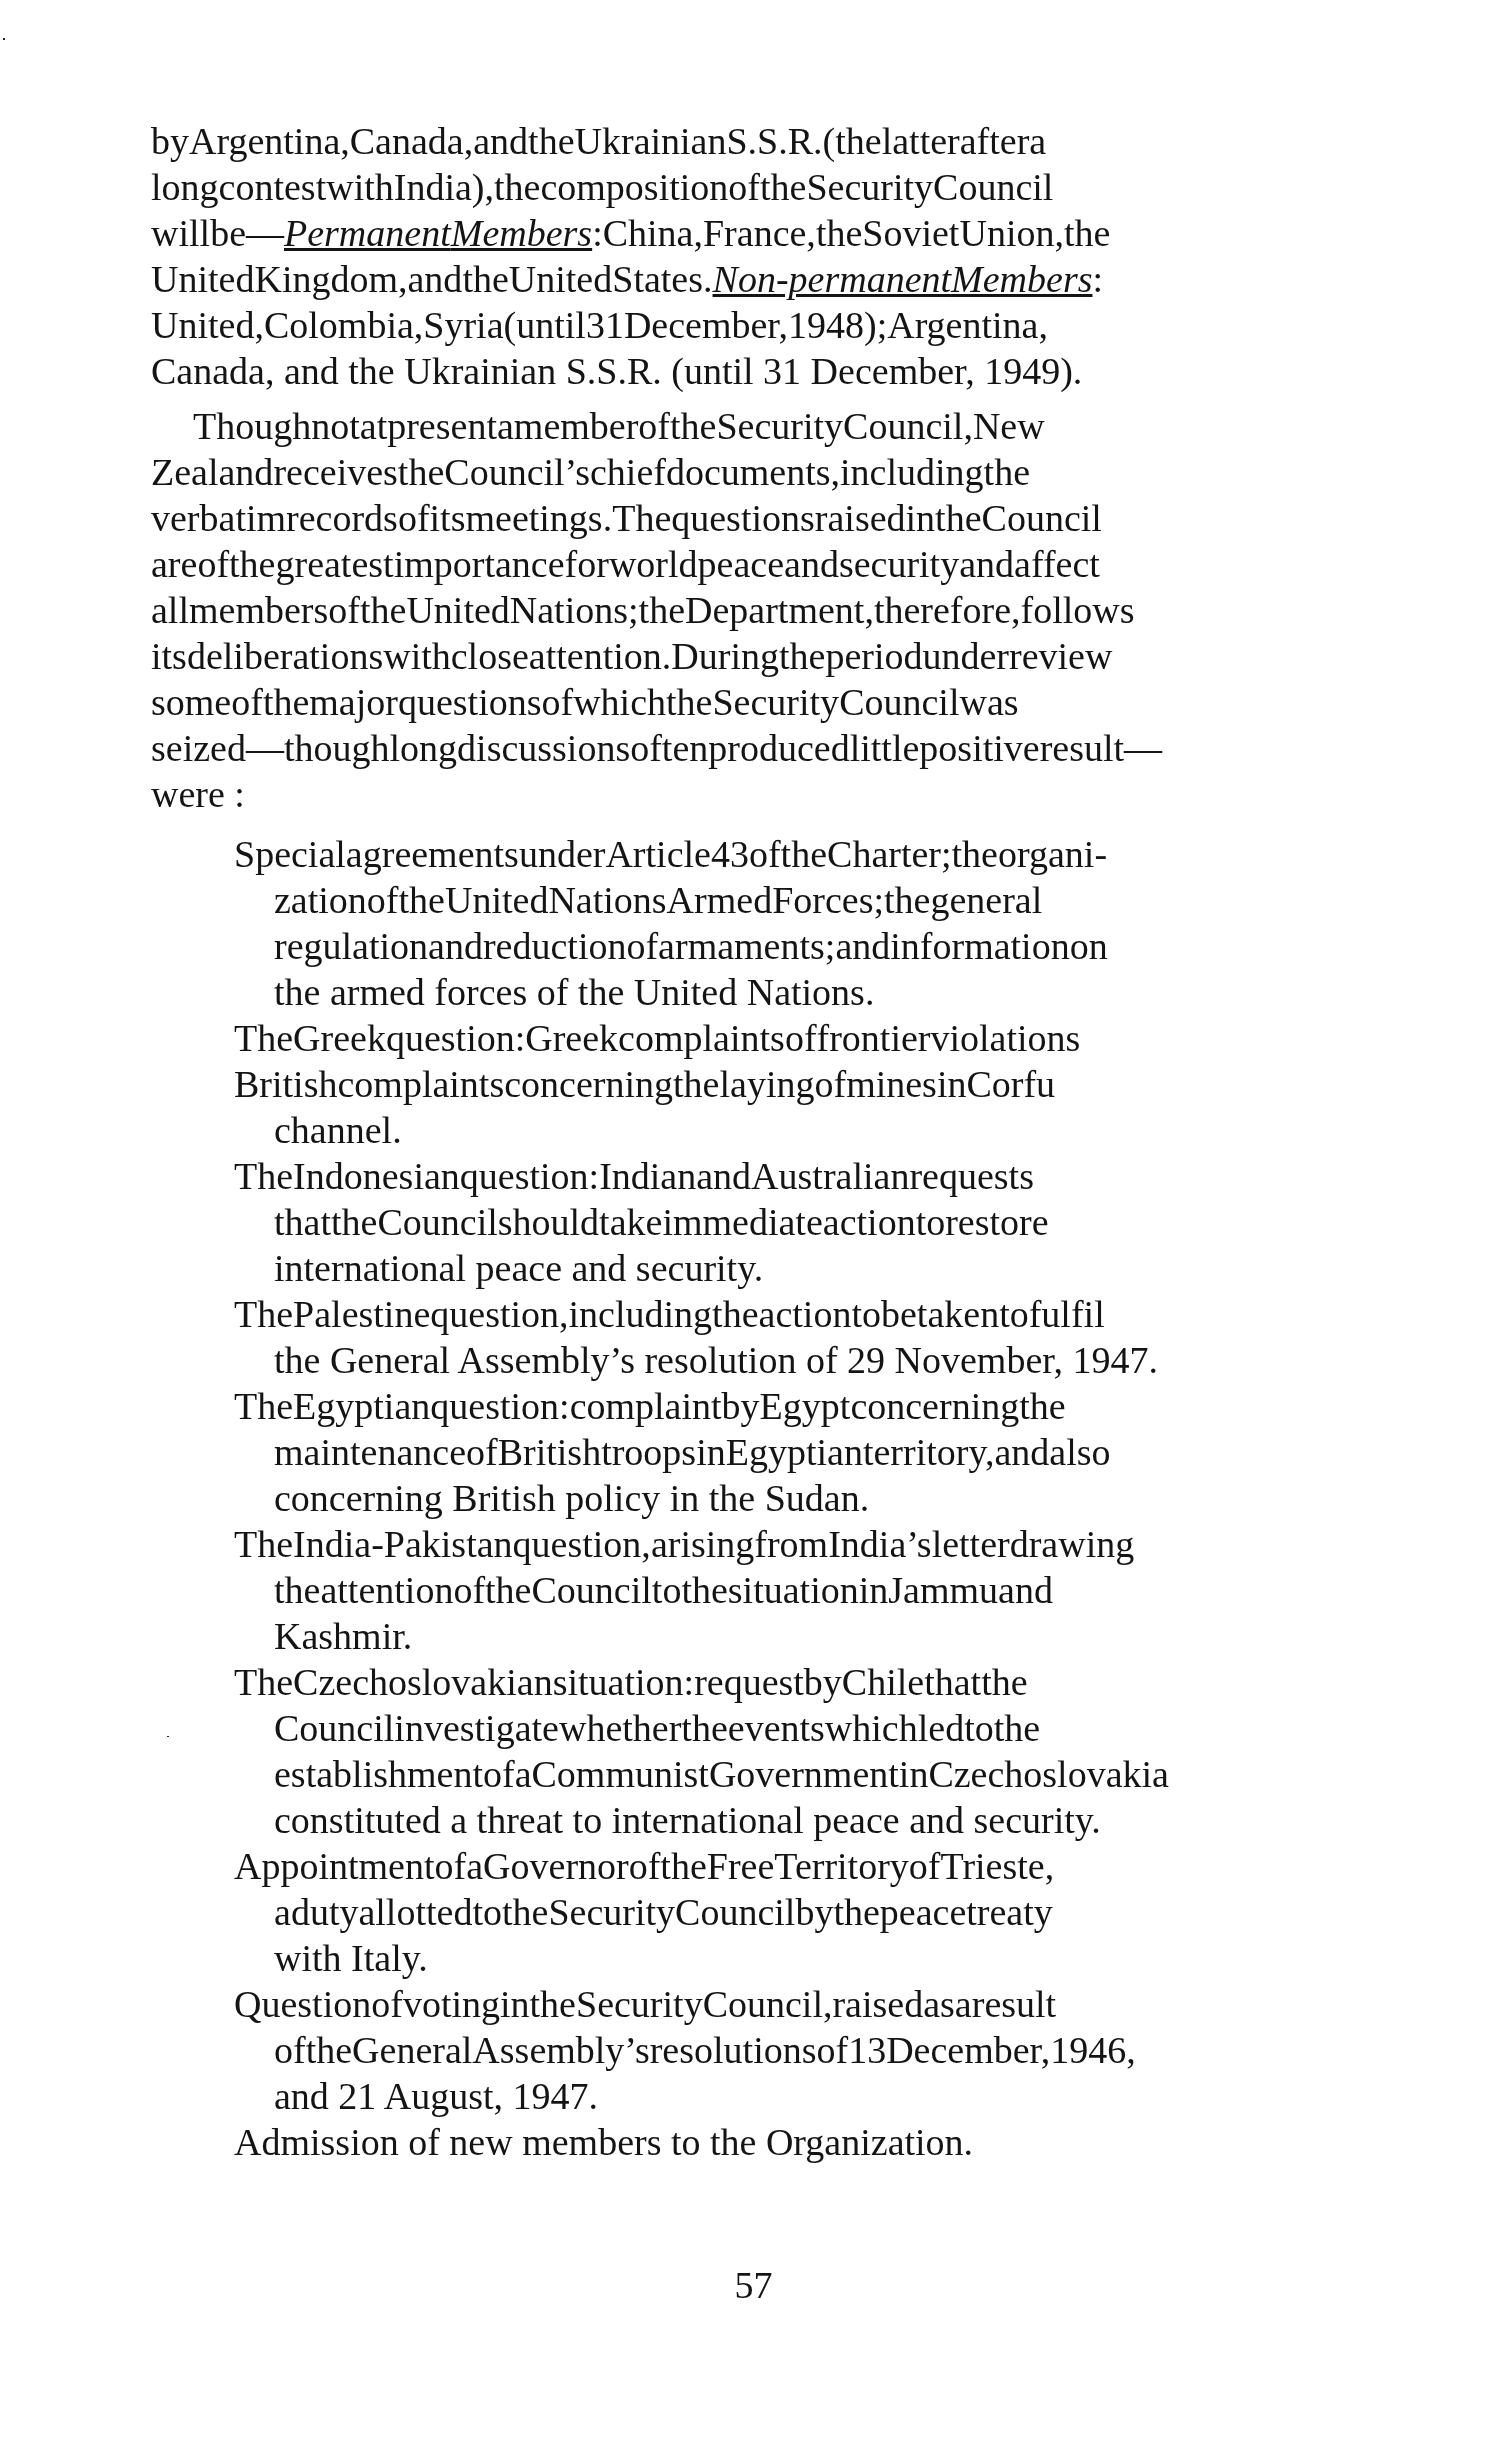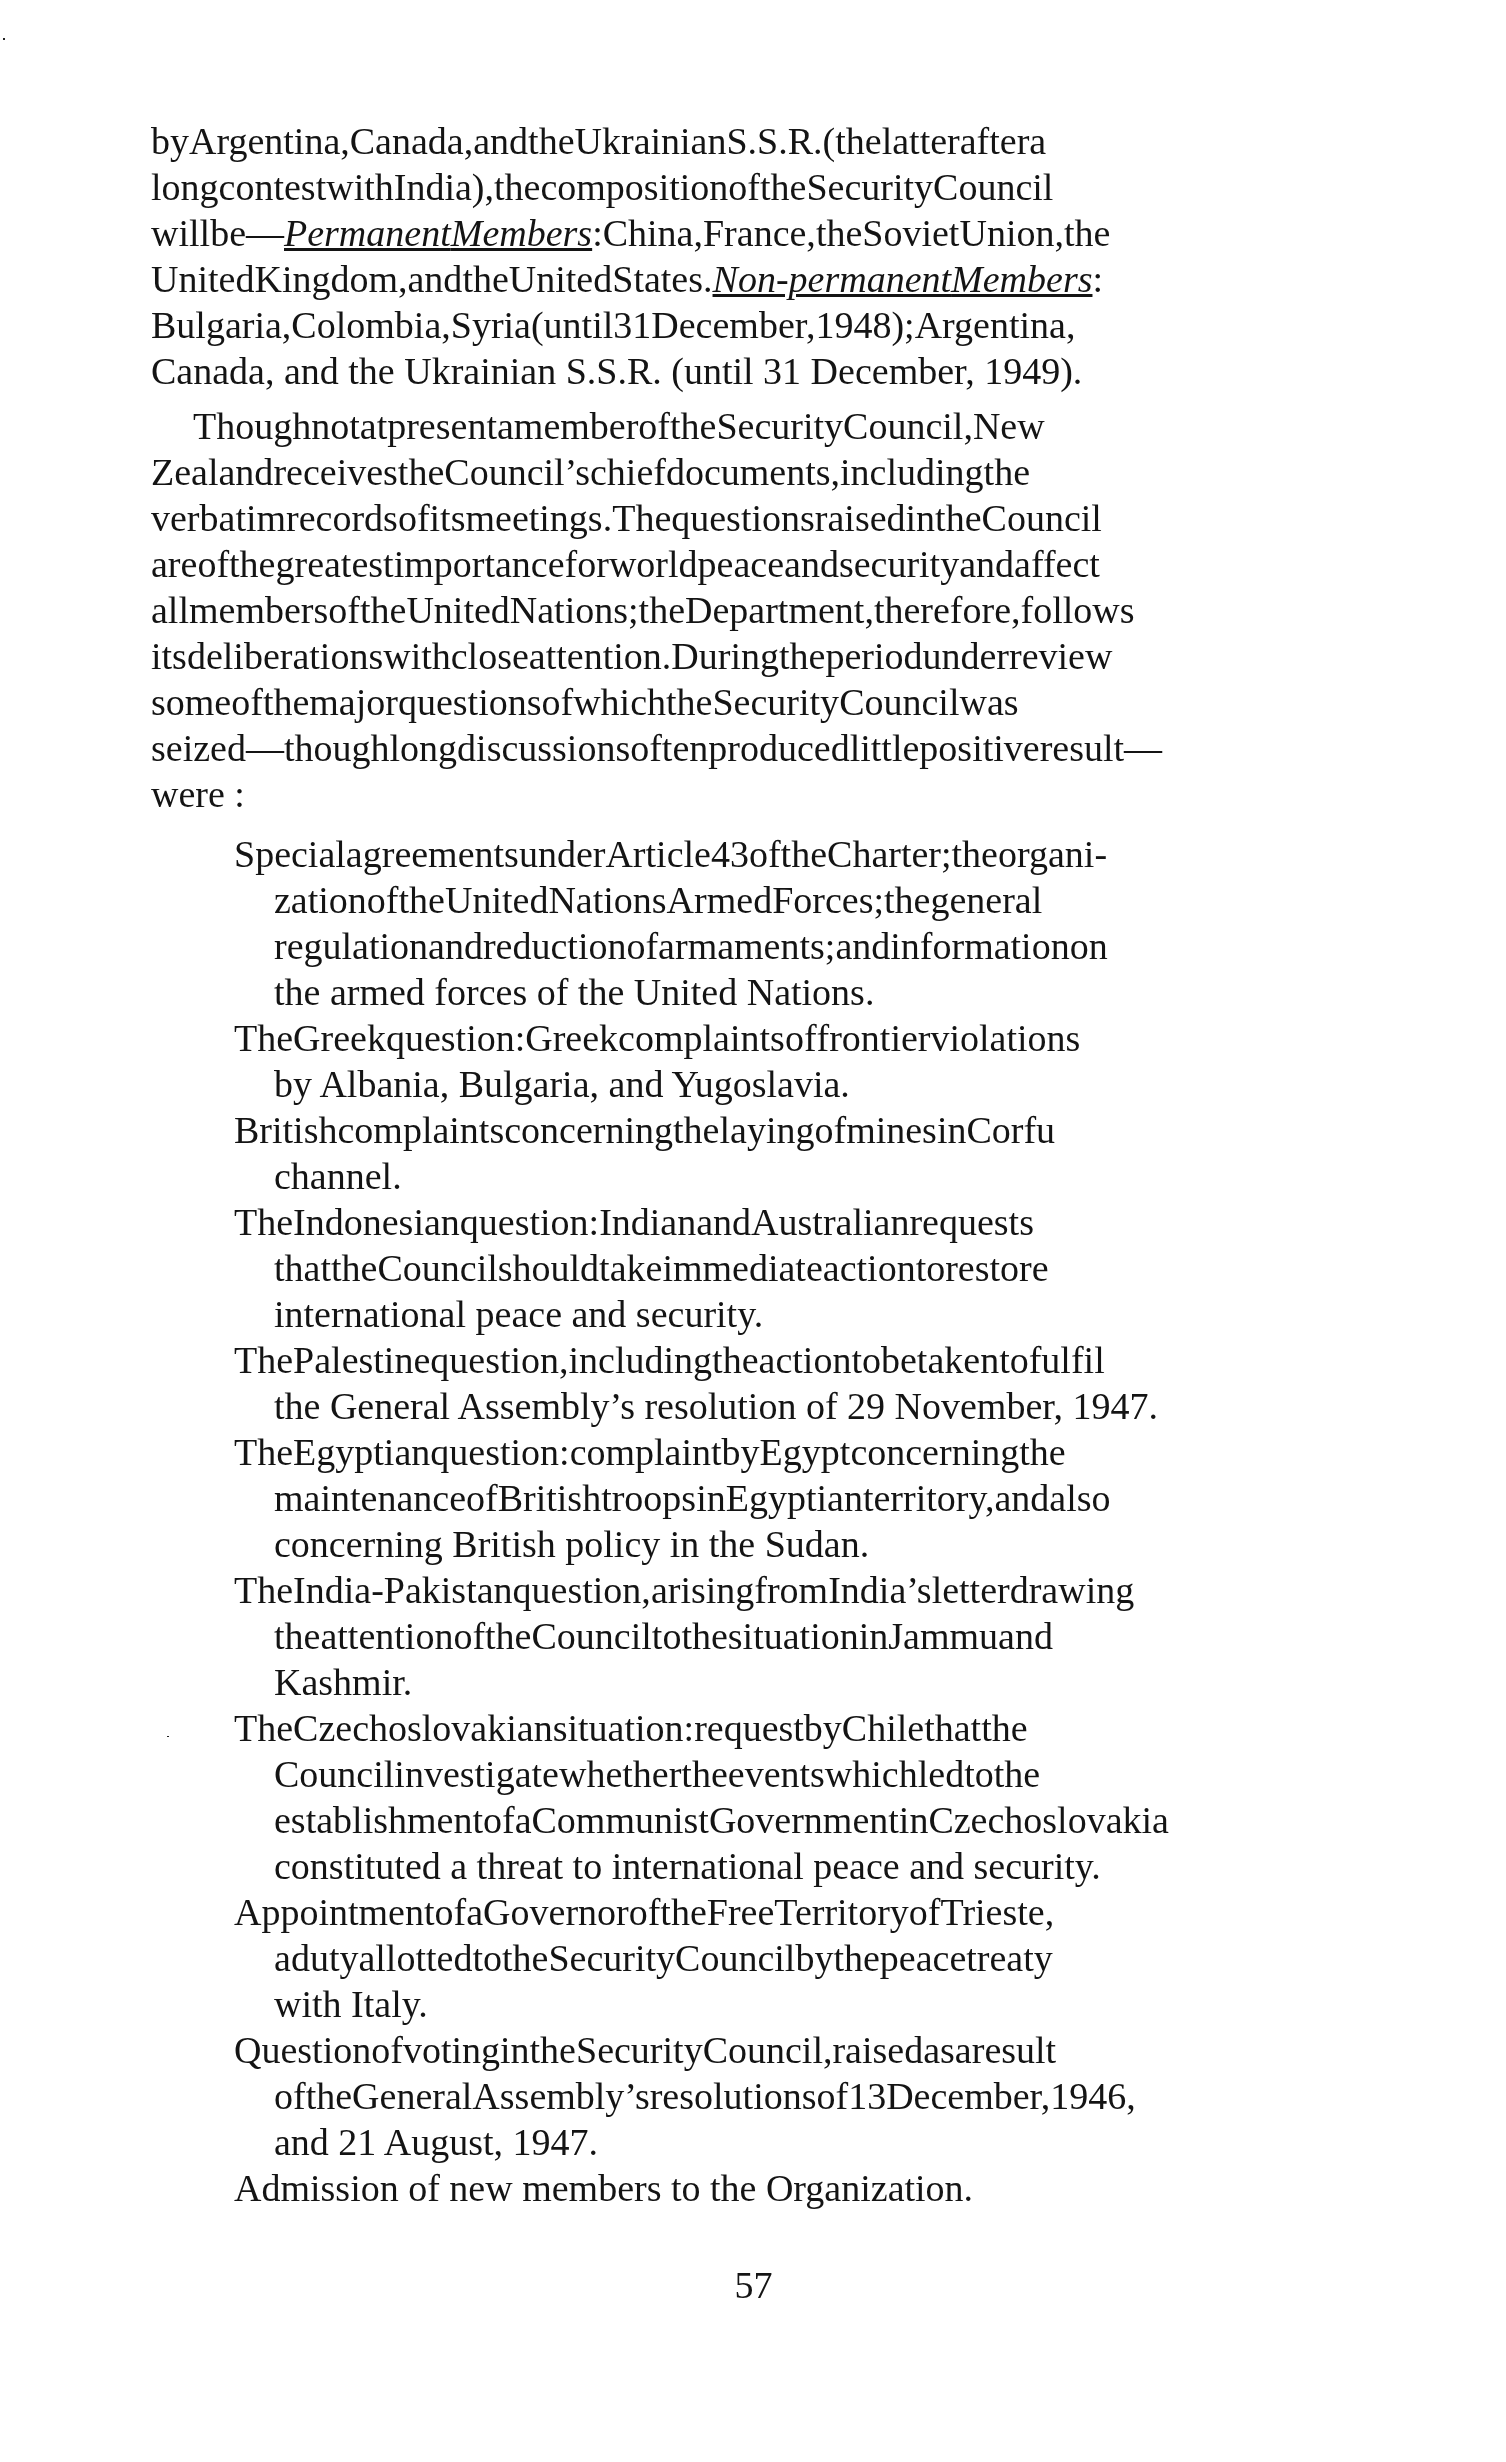--- a/index.html
+++ b/index.html
@@ -20,21 +20,21 @@
 <body>
 
 <div class="speck" style="left:2.8px;top:38px;"></div>
 <div class="speck" style="left:167px;top:1736px;width:2.1px;height:1.4px;"></div>
 
 <div class="block" style="top:118px;">
   <div class="jline"><span class="w"><span>by</span></span><span class="w"><span>Argentina,</span></span><span class="w"><span>Canada,</span></span><span class="w"><span>and</span></span><span class="w"><span>the</span></span><span class="w"><span>Ukrainian</span></span><span class="w"><span>S.S.R.</span></span><span class="w"><span>(the</span></span><span class="w"><span>latter</span></span><span class="w"><span>after</span></span><span class="w"><span>a</span></span></div>
   <div class="jline"><span class="w"><span>long</span></span><span class="w"><span>contest</span></span><span class="w"><span>with</span></span><span class="w"><span>India),</span></span><span class="w"><span>the</span></span><span class="w"><span>composition</span></span><span class="w"><span>of</span></span><span class="w"><span>the</span></span><span class="w"><span>Security</span></span><span class="w"><span>Council</span></span></div>
   <div class="jline"><span class="w"><span>will</span></span><span class="w"><span>be—</span><span class="it">Permanent</span></span><span class="w"><span class="it">Members</span><span>:</span></span><span class="w"><span>China,</span></span><span class="w"><span>France,</span></span><span class="w"><span>the</span></span><span class="w"><span>Soviet</span></span><span class="w"><span>Union,</span></span><span class="w"><span>the</span></span></div>
   <div class="jline"><span class="w"><span>United</span></span><span class="w"><span>Kingdom,</span></span><span class="w"><span>and</span></span><span class="w"><span>the</span></span><span class="w"><span>United</span></span><span class="w"><span>States.</span></span><span class="w"><span class="it">Non-permanent</span></span><span class="w"><span class="it">Members</span><span>:</span></span></div>
-  <div class="jline"><span class="w"><span>Bulgaria,</span></span><span class="w"><span>Colombia,</span></span><span class="w"><span>Syria</span></span><span class="w"><span>(until</span></span><span class="w"><span>31</span></span><span class="w"><span>December,</span></span><span class="w"><span>1948);</span></span><span class="w"><span>Argentina,</span></span></div>
+  <div class="jline"><span class="w"><span>United,</span></span><span class="w"><span>Colombia,</span></span><span class="w"><span>Syria</span></span><span class="w"><span>(until</span></span><span class="w"><span>31</span></span><span class="w"><span>December,</span></span><span class="w"><span>1948);</span></span><span class="w"><span>Argentina,</span></span></div>
   <div class="jline left"><span>Canada, and the Ukrainian S.S.R. (until 31 December, 1949).</span></div>
 </div>
 
 <div class="block" style="top:403px;">
   <div class="jline indent"><span class="w"><span>Though</span></span><span class="w"><span>not</span></span><span class="w"><span>at</span></span><span class="w"><span>present</span></span><span class="w"><span>a</span></span><span class="w"><span>member</span></span><span class="w"><span>of</span></span><span class="w"><span>the</span></span><span class="w"><span>Security</span></span><span class="w"><span>Council,</span></span><span class="w"><span>New</span></span></div>
   <div class="jline"><span class="w"><span>Zealand</span></span><span class="w"><span>receives</span></span><span class="w"><span>the</span></span><span class="w"><span>Council’s</span></span><span class="w"><span>chief</span></span><span class="w"><span>documents,</span></span><span class="w"><span>including</span></span><span class="w"><span>the</span></span></div>
   <div class="jline"><span class="w"><span>verbatim</span></span><span class="w"><span>records</span></span><span class="w"><span>of</span></span><span class="w"><span>its</span></span><span class="w"><span>meetings.</span></span><span class="w"><span>The</span></span><span class="w"><span>questions</span></span><span class="w"><span>raised</span></span><span class="w"><span>in</span></span><span class="w"><span>the</span></span><span class="w"><span>Council</span></span></div>
   <div class="jline"><span class="w"><span>are</span></span><span class="w"><span>of</span></span><span class="w"><span>the</span></span><span class="w"><span>greatest</span></span><span class="w"><span>importance</span></span><span class="w"><span>for</span></span><span class="w"><span>world</span></span><span class="w"><span>peace</span></span><span class="w"><span>and</span></span><span class="w"><span>security</span></span><span class="w"><span>and</span></span><span class="w"><span>affect</span></span></div>
   <div class="jline"><span class="w"><span>all</span></span><span class="w"><span>members</span></span><span class="w"><span>of</span></span><span class="w"><span>the</span></span><span class="w"><span>United</span></span><span class="w"><span>Nations</span></span><span class="w"><span>;</span></span><span class="w"><span>the</span></span><span class="w"><span>Department,</span></span><span class="w"><span>therefore,</span></span><span class="w"><span>follows</span></span></div>
   <div class="jline"><span class="w"><span>its</span></span><span class="w"><span>deliberations</span></span><span class="w"><span>with</span></span><span class="w"><span>close</span></span><span class="w"><span>attention.</span></span><span class="w"><span>During</span></span><span class="w"><span>the</span></span><span class="w"><span>period</span></span><span class="w"><span>under</span></span><span class="w"><span>review</span></span></div>
@@ -45,21 +45,20 @@
 
 <div class="block" style="top:831px;">
   <div>
     <div class="jline item-first"><span class="w"><span>Special</span></span><span class="w"><span>agreements</span></span><span class="w"><span>under</span></span><span class="w"><span>Article</span></span><span class="w"><span>43</span></span><span class="w"><span>of</span></span><span class="w"><span>the</span></span><span class="w"><span>Charter</span></span><span class="w"><span>;</span></span><span class="w"><span>the</span></span><span class="w"><span>organi-</span></span></div>
     <div class="jline item-cont"><span class="w"><span>zation</span></span><span class="w"><span>of</span></span><span class="w"><span>the</span></span><span class="w"><span>United</span></span><span class="w"><span>Nations</span></span><span class="w"><span>Armed</span></span><span class="w"><span>Forces</span></span><span class="w"><span>;</span></span><span class="w"><span>the</span></span><span class="w"><span>general</span></span></div>
     <div class="jline item-cont"><span class="w"><span>regulation</span></span><span class="w"><span>and</span></span><span class="w"><span>reduction</span></span><span class="w"><span>of</span></span><span class="w"><span>armaments</span></span><span class="w"><span>;</span></span><span class="w"><span>and</span></span><span class="w"><span>information</span></span><span class="w"><span>on</span></span></div>
     <div class="jline item-cont left"><span>the armed forces of the United Nations.</span></div>
   </div>
   <div>
     <div class="jline item-first"><span class="w"><span>The</span></span><span class="w"><span>Greek</span></span><span class="w"><span>question</span></span><span class="w"><span>:</span></span><span class="w"><span>Greek</span></span><span class="w"><span>complaints</span></span><span class="w"><span>of</span></span><span class="w"><span>frontier</span></span><span class="w"><span>violations</span></span></div>
-    <div class="jline item-cont left"><span>by Albania, Bulgaria, and Yugoslavia.</span></div>
   </div>
   <div>
     <div class="jline item-first"><span class="w"><span>British</span></span><span class="w"><span>complaints</span></span><span class="w"><span>concerning</span></span><span class="w"><span>the</span></span><span class="w"><span>laying</span></span><span class="w"><span>of</span></span><span class="w"><span>mines</span></span><span class="w"><span>in</span></span><span class="w"><span>Corfu</span></span></div>
     <div class="jline item-cont left"><span>channel.</span></div>
   </div>
   <div>
     <div class="jline item-first"><span class="w"><span>The</span></span><span class="w"><span>Indonesian</span></span><span class="w"><span>question</span></span><span class="w"><span>:</span></span><span class="w"><span>Indian</span></span><span class="w"><span>and</span></span><span class="w"><span>Australian</span></span><span class="w"><span>requests</span></span></div>
     <div class="jline item-cont"><span class="w"><span>that</span></span><span class="w"><span>the</span></span><span class="w"><span>Council</span></span><span class="w"><span>should</span></span><span class="w"><span>take</span></span><span class="w"><span>immediate</span></span><span class="w"><span>action</span></span><span class="w"><span>to</span></span><span class="w"><span>restore</span></span></div>
     <div class="jline item-cont left"><span>international peace and security.</span></div>
   </div>

